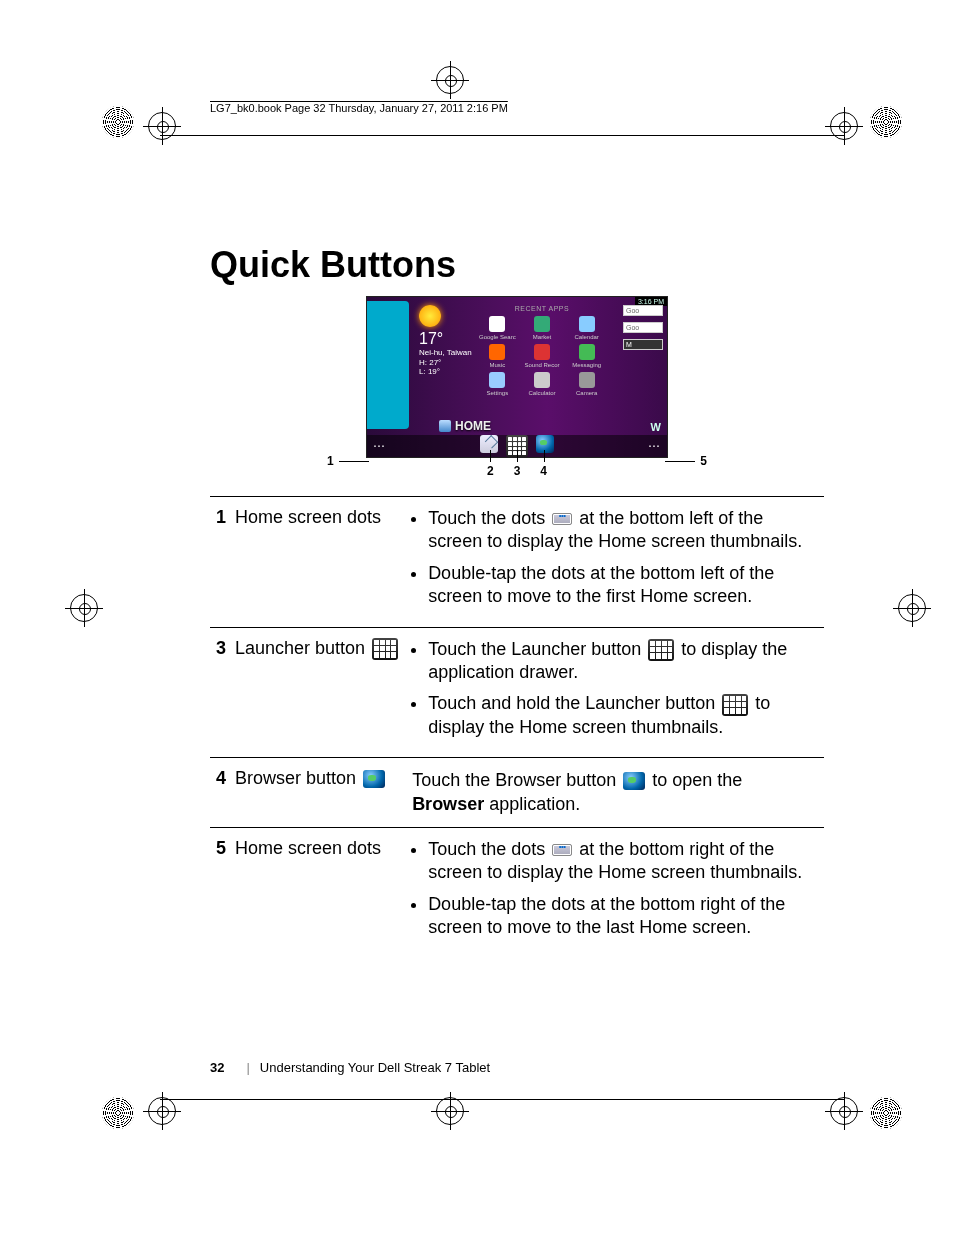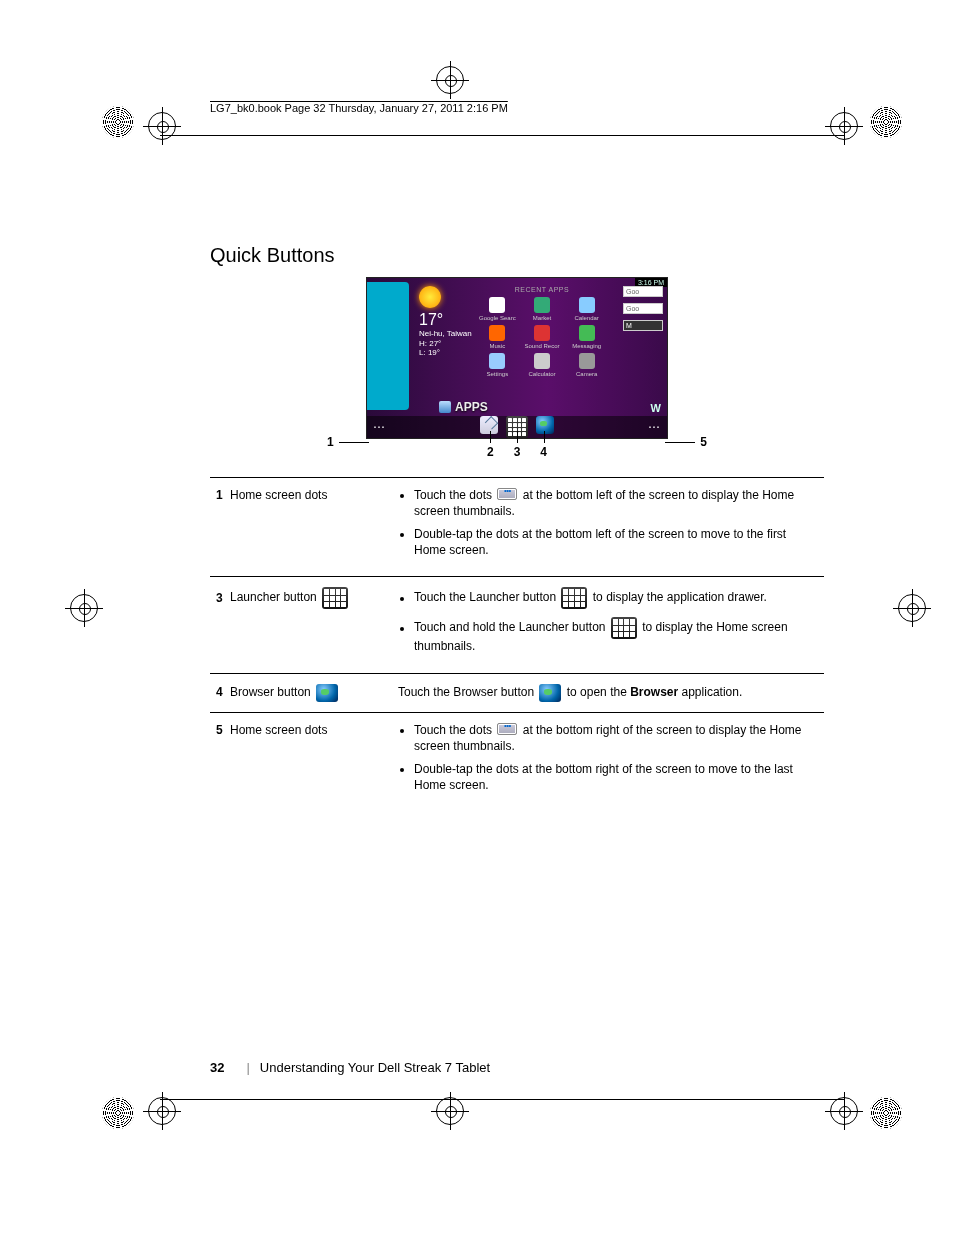--- a/index.html
+++ b/index.html
@@ -1,18 +1,18 @@
 <!DOCTYPE html>
 <html><head>
 <meta charset="utf-8">
 <style>
 body{margin:0;background:#fff;font-family:"Helvetica Neue",Arial,sans-serif;color:#000;width:954px;height:1235px;position:relative}
 .page{padding:100px 130px 60px 210px;position:relative}
 .header-line{font-size:11px;text-decoration:overline;padding-top:2px;margin-bottom:130px}
-h1{font-size:20px;font-weight:normal;margin:0 0 10px 0}
+h1{font-size:36px;font-weight:bold;margin:0 0 10px 0}
 .intro{font-size:15px;line-height:1.35;margin-bottom:12px;max-width:520px}
 .shot{width:300px;height:160px;margin:0 auto 6px;background:linear-gradient(90deg,#2a0a3a,#4a0e5a 40%,#5a0e6a 60%,#3a0a4a);border:1px solid #222;position:relative;display:block}
 .shot-status{position:absolute;top:0;right:0;background:#000;color:#cfe;font-size:7px;padding:1px 3px}
 .shot-side{position:absolute;left:0;top:4px;width:42px;height:128px;background:#0ac;border-radius:0 4px 4px 0}
 .shot-weather{position:absolute;left:52px;top:8px;color:#fff;font-size:8px;line-height:1.2}
 .sun{width:22px;height:22px;border-radius:50%;background:radial-gradient(circle,#ffeb3b,#ff9800);box-shadow:0 0 6px #ff9800;margin-bottom:2px}
 .recent{position:absolute;left:110px;top:8px;width:130px}
 .recent-title{color:#aaa;font-size:7px;letter-spacing:.5px;text-align:center}
 .recent-grid{display:grid;grid-template-columns:repeat(3,1fr);gap:4px;margin-top:4px}
 .recent-item{display:flex;flex-direction:column;align-items:center;color:#ccc;font-size:6px}
@@ -33,21 +33,21 @@
 .ic-globe::after{content:"";position:absolute;left:4px;top:5px;width:7px;height:5px;background:#5c6;border-radius:40%}
 .shot-wrap{position:relative;width:340px;margin:0 auto 10px}
 .callout{position:absolute;font-size:12px;font-weight:bold}
 .cl1{left:-20px;bottom:10px}
 .cl1::after{content:"";position:absolute;left:12px;top:7px;width:30px;height:1px;background:#000}
 .cl5{right:-20px;bottom:10px}
 .cl5::before{content:"";position:absolute;right:12px;top:7px;width:30px;height:1px;background:#000}
 .below-nums{display:flex;justify-content:center;gap:20px;font-size:12px;font-weight:bold;margin:2px 0 18px}
 .below-nums span{position:relative}
 .below-nums span::before{content:"";position:absolute;left:50%;top:-14px;width:1px;height:12px;background:#000}
-table{width:100%;border-collapse:collapse;font-size:12px}
+table{width:100%;border-collapse:collapse;font-size:18px}
 td{vertical-align:top;padding:10px 6px;border-top:1px solid #000}
 tr:first-child td{border-top:1px solid #000}
 td.lbl{width:170px;white-space:nowrap}
 td.lbl b{font-weight:bold;margin-right:4px}
 .inline-ic{display:inline-block;vertical-align:middle;width:22px;height:18px;border-radius:3px;margin:0 2px;position:relative}
 .inl-mail{background:linear-gradient(#eef,#bcd);border:1px solid #69a}
 .inl-mail::after{content:"";position:absolute;left:3px;top:2px;width:14px;height:10px;border:1px solid #469;border-radius:1px}
 .inl-grid{background:linear-gradient(#444,#111);display:inline-grid;grid-template-columns:repeat(4,1fr);grid-template-rows:repeat(3,1fr);gap:1px;padding:2px}
 .inl-grid span{background:#fff}
 .inl-globe{background:radial-gradient(circle at 35% 30%,#8cf,#06a 60%,#025)}
@@ -178,21 +178,21 @@
             </div>
           </div>
       </div>
       <div class="gcard">
         <div class="gbox">Goo</div>
         <div class="gbox">Goo</div>
         <div class="gbox" style="background:#333;color:#fff">M</div>
       </div>
       <div class="home-label">
         <span class="home-ic"></span>
-        <span>APPS</span>
+        <span>HOME</span>
       </div>
       <div style="position:absolute;right:6px;bottom:24px;color:#cfe;font-size:11px;font-weight:bold">W</div>
       <div class="qbar">
         <span class="qdots">⋯</span>
         <span class="qcenter">
           <span class="qic ic-mail"></span>
           <span class="qic ic-grid">
               <span></span>
               <span></span>
               <span></span>

